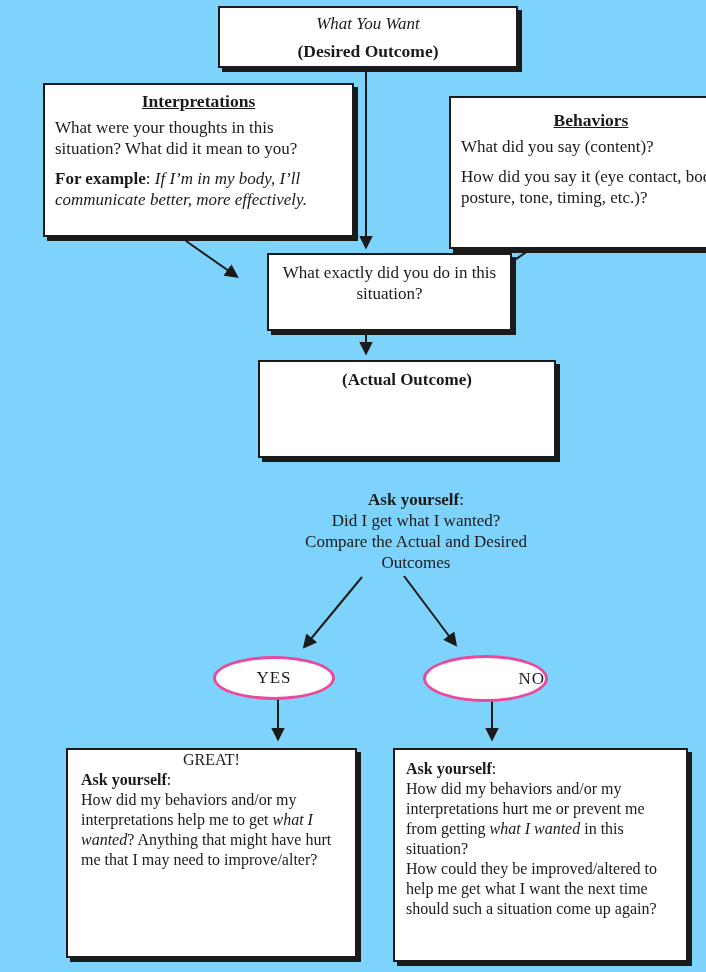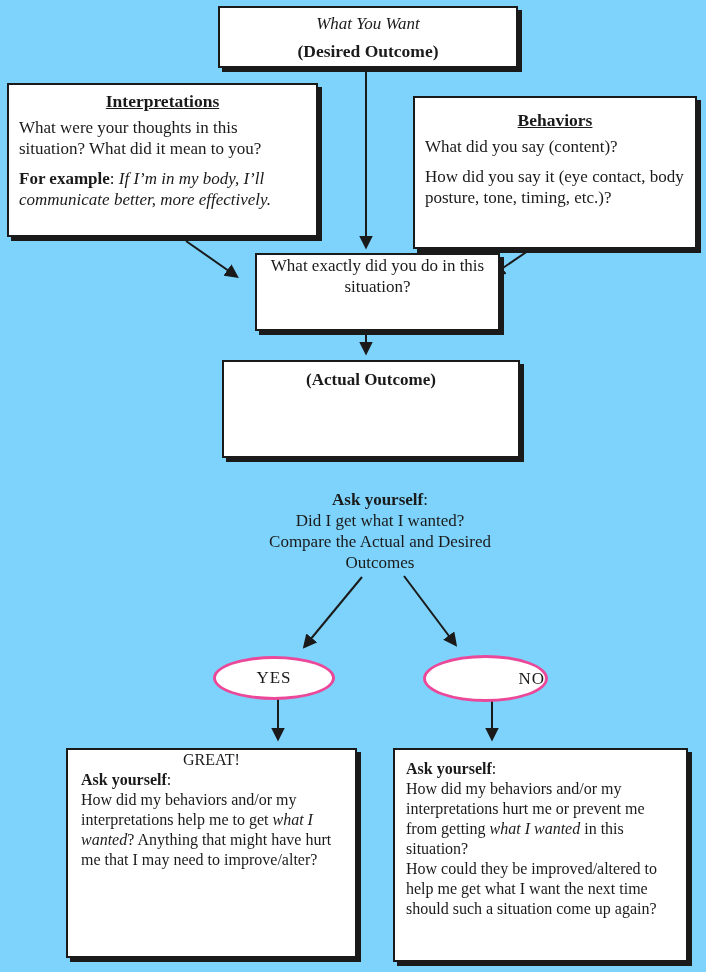--- a/index.html
+++ b/index.html
@@ -12,35 +12,35 @@
     position:absolute; box-sizing:border-box; background:#ffffff;
     border:2px solid #1a1a1a; box-shadow:4px 4px 0 0 #1a1a1a; z-index:2;
   }
   .node {
     position:absolute; box-sizing:border-box; background:#ffffff;
     border:3px solid #ec4899; border-radius:50%;
     display:flex; align-items:center; justify-content:center;
     font-size:17px; letter-spacing:1px; z-index:2;
   }
   .center { text-align:center; }
-  .t17 { font-size:17px; line-height:21px; }
+  .t17 { font-size:17px; line-height:21px;margin-left:36px; }
   .t16 { font-size:16px; line-height:20px; }
   .hd {
     font-weight:bold; text-decoration:underline; font-size:17.5px;
     line-height:21px; text-align:center; margin:0;
   }
   p { margin:0; }
   .mt5 { margin-top:5px; }
   .mt9 { margin-top:9px; }
   b.inline { font-weight:bold; }
   
   .top-box     { left:218px; top:6px;   width:300px; height:62px;  padding-top:6px; }
   .interp-box  { left:7px;   top:83px;  width:311px; height:154px; padding:6px 10px; }
   .behav-box   { left:413px; top:96px;  width:284px; height:153px; padding:12px 10px; }
-  .action-box  { left:255px; top:253px; width:245px; height:78px;  padding-top:0; }
+  .action-box  { left:231px; top:253px; width:245px; height:78px;  padding-top:7px; }
   .outcome-box { left:222px; top:360px; width:298px; height:98px;  padding-top:7px; }
   .ask-block   { position:absolute; left:255px; top:489px; width:250px; z-index:2; }
   .yes-node    { left:213px; top:656px; width:122px; height:44px; }
   .no-node     { left:423px; top:655px; width:125px; height:47px;justify-content:flex-end; }
   .yes-box     { left:66px;  top:748px; width:291px; height:210px; padding:0 13px; }
   .no-box      { left:393px; top:748px; width:295px; height:214px; padding:9px 11px; }
   .topline1 { font-style:italic; font-size:17px; line-height:20px; }
   .topline2 { font-weight:bold; font-size:17.5px; line-height:20px; margin-top:7px; }
 </style>
 </head>

